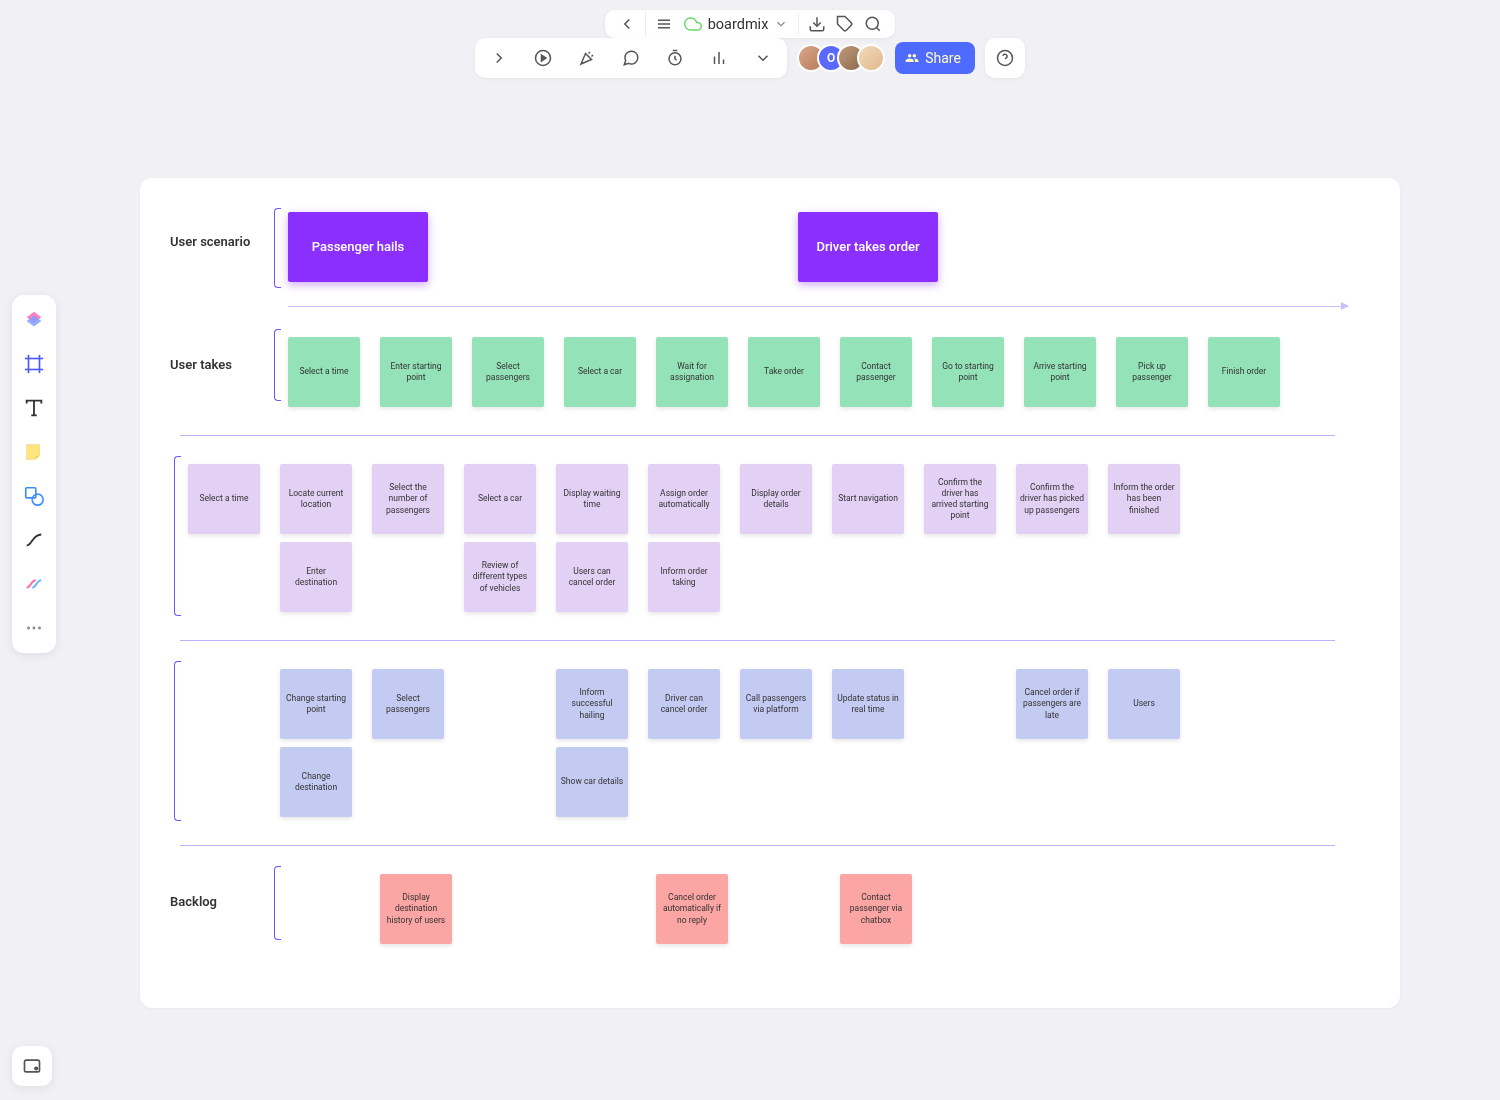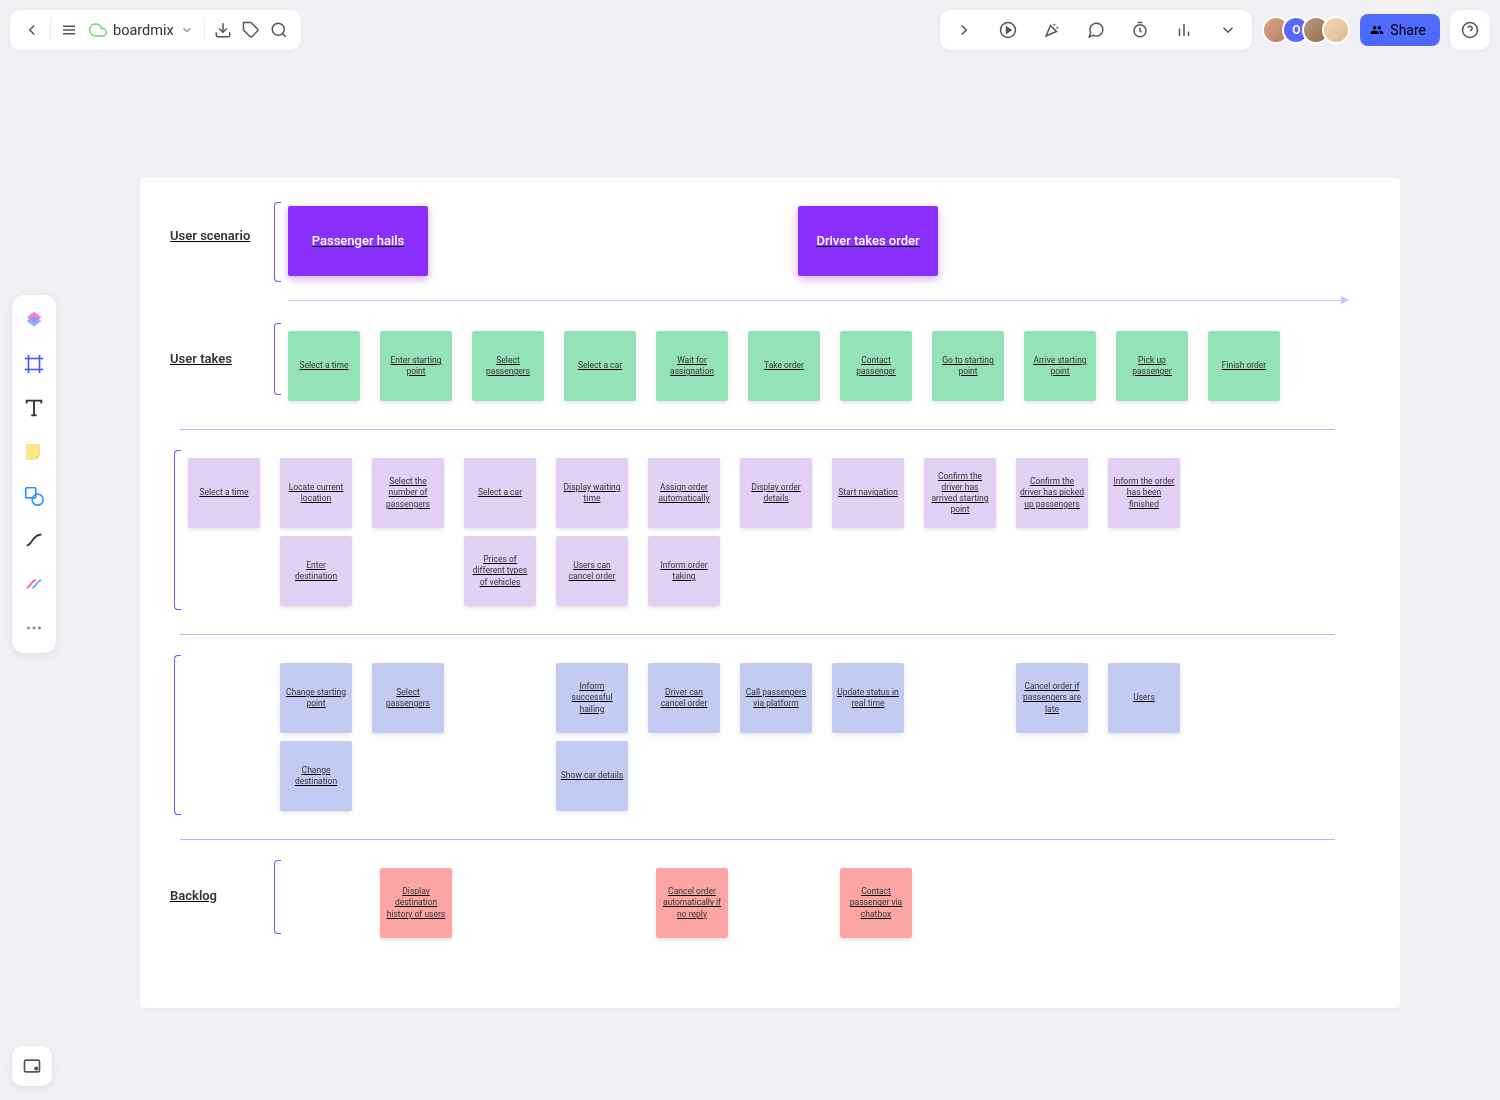--- a/index.html
+++ b/index.html
@@ -15,20 +15,21 @@
   
   .topbar {
     position: absolute;
     top: 10px;
     left: 10px;
     right: 10px;
     height: 40px;
     display: flex;
     justify-content: space-between;
     align-items: center;
+    flex-direction: column;
   }
   .topbar-left {
     display: flex;
     align-items: center;
     background: #fff;
     border-radius: 10px;
     height: 40px;
     padding: 0 8px;
     box-shadow: 0 1px 4px rgba(0,0,0,0.05);
   }
@@ -86,21 +87,21 @@
     font-size: 12px; color: #fff; font-weight: 600;
   }
   .avatar:first-child { margin-left: 0; }
   .avatar.a1 { background: linear-gradient(135deg,#d9a78a,#b67a5a); }
   .avatar.a2 { background: #5968ff; }
   .avatar.a3 { background: linear-gradient(135deg,#c39a7a,#8a6a4f); }
   .avatar.a4 { background: linear-gradient(135deg,#f3d9b8,#e0b88e); }
 
   .share-btn {
     background: #4f6bff;
-    color: #000000;
+    color: #fef9c3;
     border-radius: 8px;
     height: 32px;
     padding: 0 14px 0 10px;
     display: flex;
     align-items: center;
     gap: 6px;
     font-size: 14px;
     cursor: pointer;
   }
 
@@ -140,24 +141,23 @@
   }
 
   
   .canvas {
     position: absolute;
     left: 140px;
     top: 178px;
     width: 1260px;
     height: 830px;
     background: #fff;
-    border-radius: 4px;
+    border-radius: 12px;
     box-shadow: 0 1px 3px rgba(0,0,0,0.04);
-    padding: 24px 30px 30px 30px;
-    text-decoration: underline;
+    padding: 30px 30px 30px 30px;
   }
 
   .row {
     position: relative;
     display: flex;
     align-items: flex-start;
   }
   .row-label {
     width: 100px;
     font-size: 13px;
@@ -483,21 +483,21 @@
       <div class="card story-card">Assign order automatically</div>
       <div class="card story-card">Display order details</div>
       <div class="card story-card">Start navigation</div>
       <div class="card story-card">Confirm the driver has arrived starting point</div>
       <div class="card story-card">Confirm the driver has picked up passengers</div>
       <div class="card story-card">Inform the order has been finished</div>
 
       <div class="card empty"></div>
       <div class="card story-card">Enter destination</div>
       <div class="card empty"></div>
-      <div class="card story-card">Prices of different types of vehicles</div>
+      <div class="card story-card">Review of different types of vehicles</div>
       <div class="card story-card">Users can cancel order</div>
       <div class="card story-card">Inform order taking</div>
       <div class="card empty"></div>
         <div class="card empty"></div>
         <div class="card empty"></div>
         <div class="card empty"></div>
         <div class="card empty"></div>
     </div>
   </div>
 

